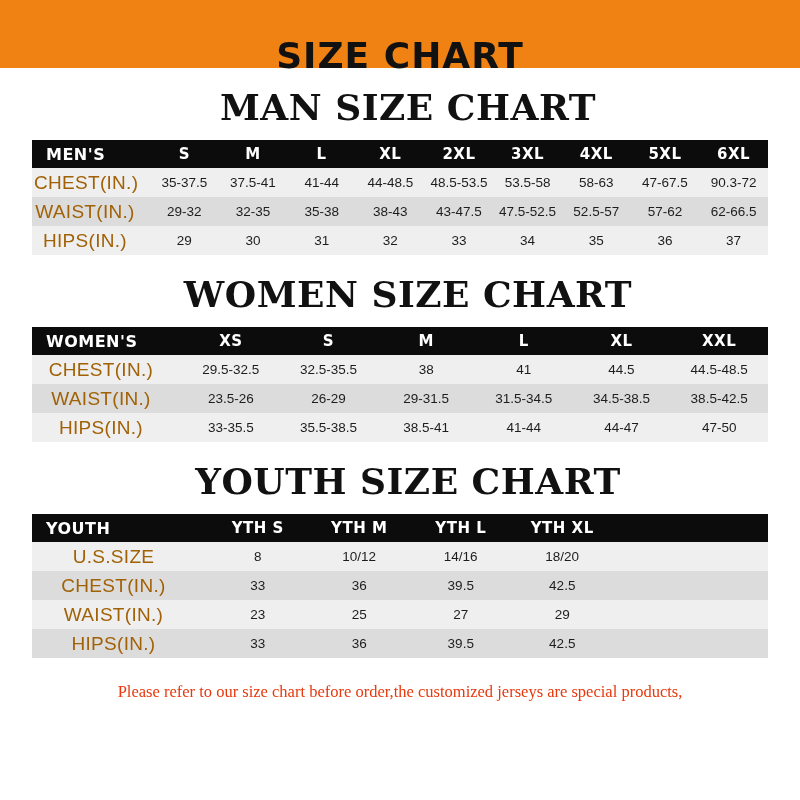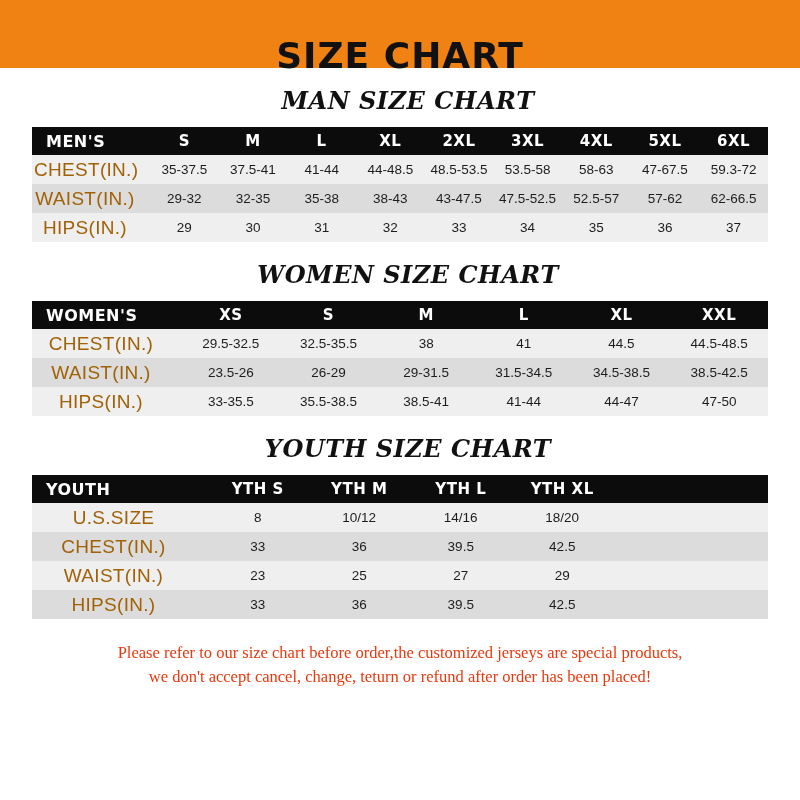--- a/index.html
+++ b/index.html
@@ -35,25 +35,24 @@
     letter-spacing: 1px;
     color: #111111;
     line-height: 1;
     margin-top: 44px;
   }
   
   .section-title {
     text-align: center;
     font-family: "DejaVu Serif", serif;
     font-weight: bold;
-    font-size: 24px;
+    font-size: 36px;
     color: #111;
     margin: 18px 0 12px 16px;
     letter-spacing: 0.5px;
-    font-style: italic;
   }
   .chart-wrap {
     padding: 0 32px;
   }
   table.size-table {
     width: 100%;
     border-collapse: collapse;
     table-layout: fixed;
   }
   table.size-table th, table.size-table td {
@@ -155,21 +154,21 @@
         <tr class="light">
           <td class="rowhead">CHEST(IN.)</td>
           <td>35-37.5</td>
           <td>37.5-41</td>
           <td>41-44</td>
           <td>44-48.5</td>
           <td>48.5-53.5</td>
           <td>53.5-58</td>
           <td>58-63</td>
           <td>47-67.5</td>
-          <td>59.3-72</td>
+          <td>90.3-72</td>
         </tr>
         <tr class="dark">
           <td class="rowhead">WAIST(IN.)</td>
           <td>29-32</td>
           <td>32-35</td>
           <td>35-38</td>
           <td>38-43</td>
           <td>43-47.5</td>
           <td>47.5-52.5</td>
           <td>52.5-57</td>
@@ -300,16 +299,15 @@
           <td>39.5</td>
           <td>42.5</td>
           <td></td>
         </tr>
       </tbody>
     </table>
   </div>
 
   <div class="note">
     <div>Please refer to our size chart before order,the customized jerseys are special products,</div>
-    <div>we don't accept cancel, change, teturn or refund after order has been placed!</div>
   </div>
 
 </div>
 
 </body></html>

